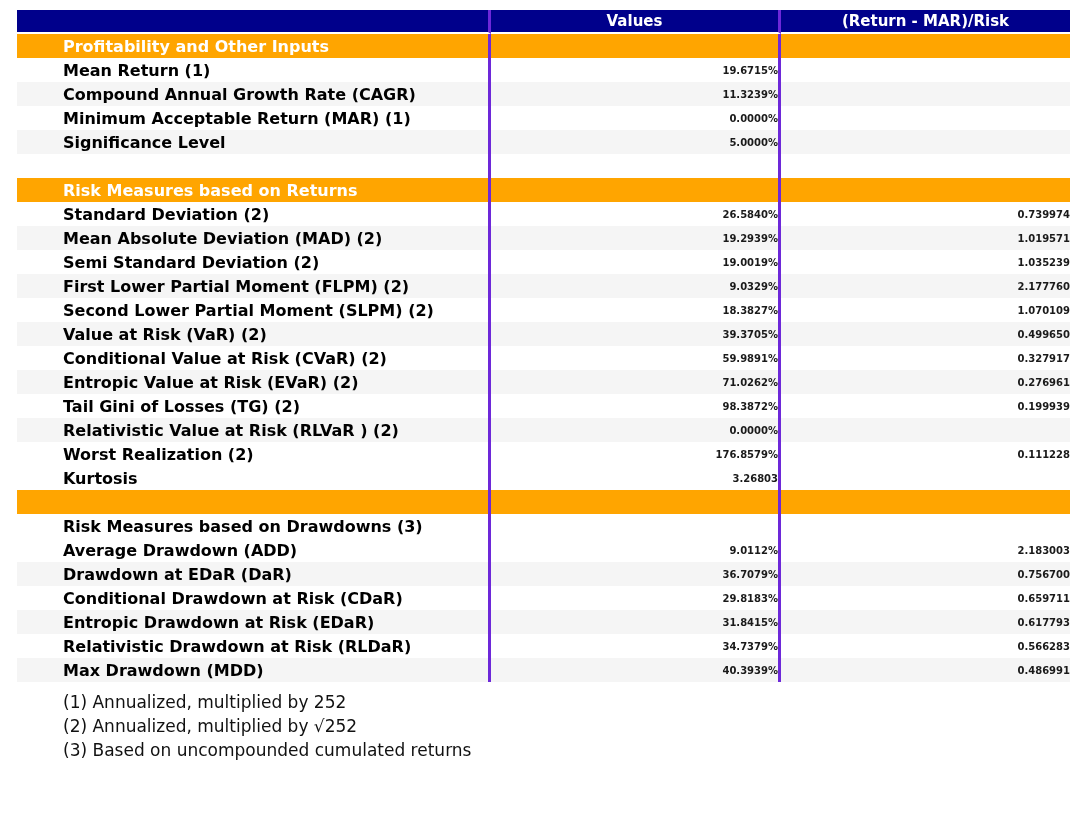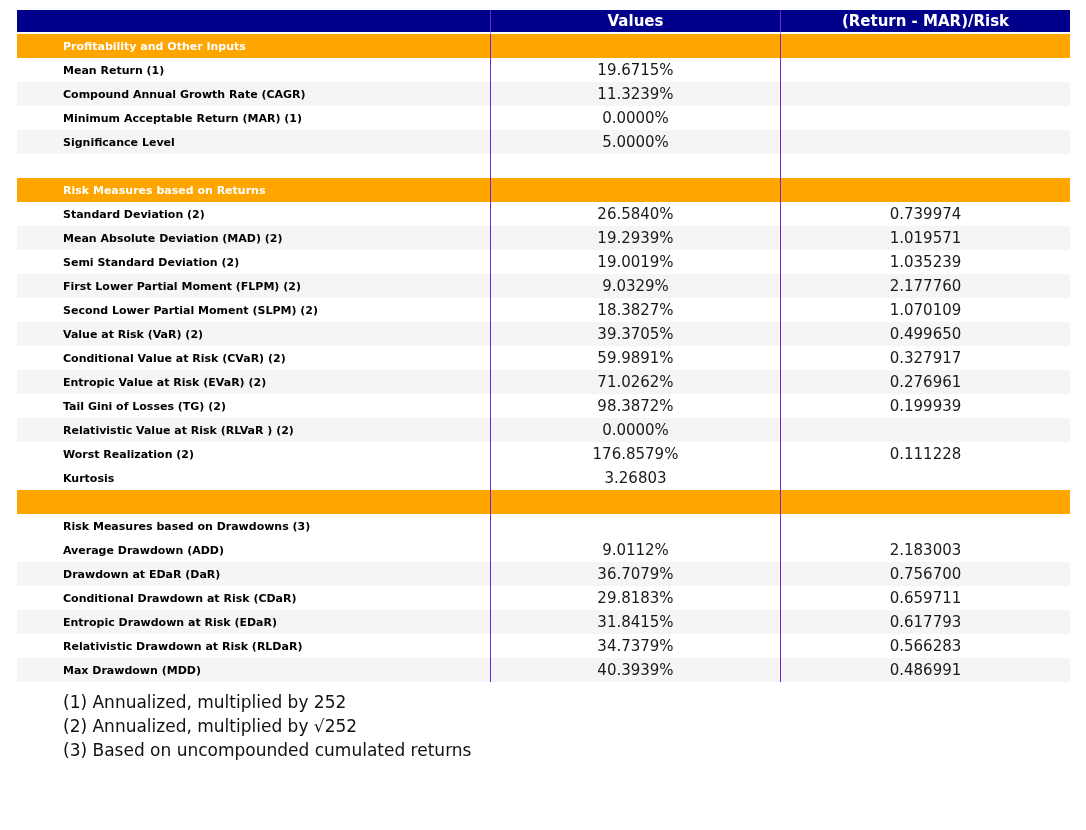--- a/index.html
+++ b/index.html
@@ -28,41 +28,41 @@
   col.c2 { width: 290px; }
   col.c3 { width: 289px; }
   th, td {
     height: 24px;
     padding: 0;
     vertical-align: middle;
     white-space: nowrap;
     overflow: hidden;
   }
   th:not(:last-child), td:not(:last-child) {
-    border-right: 1px solid #6d28d9;
+    border-right: 3px solid #6d28d9;
   }
   thead th {
     background: var(--header-bg, #00008B);
     color: var(--header-text, #ffffff);
     font-weight: bold;
     font-size: 15px;
     text-align: center;
     border-bottom: 2px solid #ffffff;
   }
   td.label {
-    font-size: 11px;
+    font-size: 16px;
     font-weight: bold;
     text-align: left;
     padding-left: 46px;
     color: var(--label-text, #000000);
   }
   td.num {
-    font-size: 15px;
-    font-weight: normal;
-    text-align: center;
+    font-size: 10px;
+    font-weight: bold;
+    text-align: right;
     color: var(--value-text, #1a1a1a);
   }
   tr.section td { background: var(--section-bg, #FFA500); }
   tr.section td.label { color: var(--section-text, #ffffff); }
   tr.stripe td { background: var(--stripe-bg, #F5F5F5); }
   tr.blank td { background: #ffffff; }
   .footnotes { margin-top: 8px; }
   .footnote {
     height: 24px;
     line-height: 24px;

